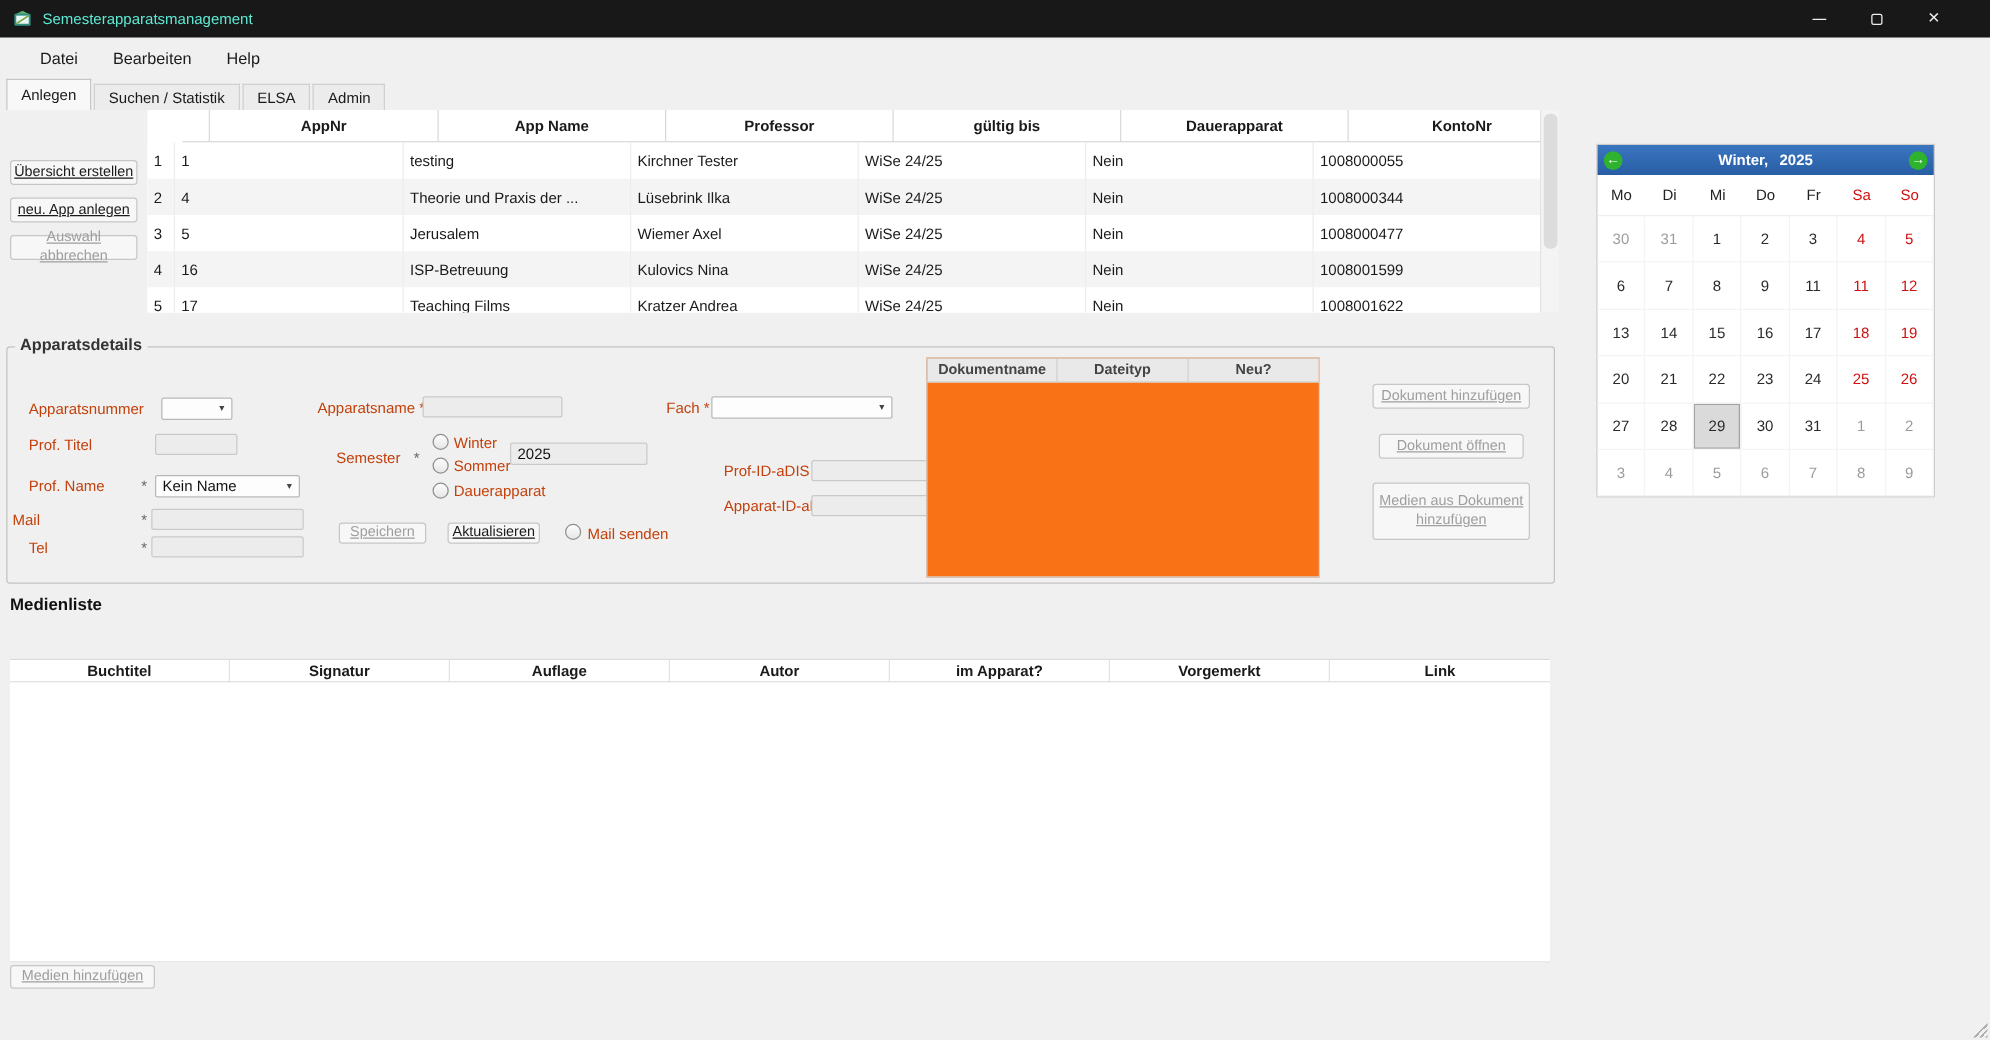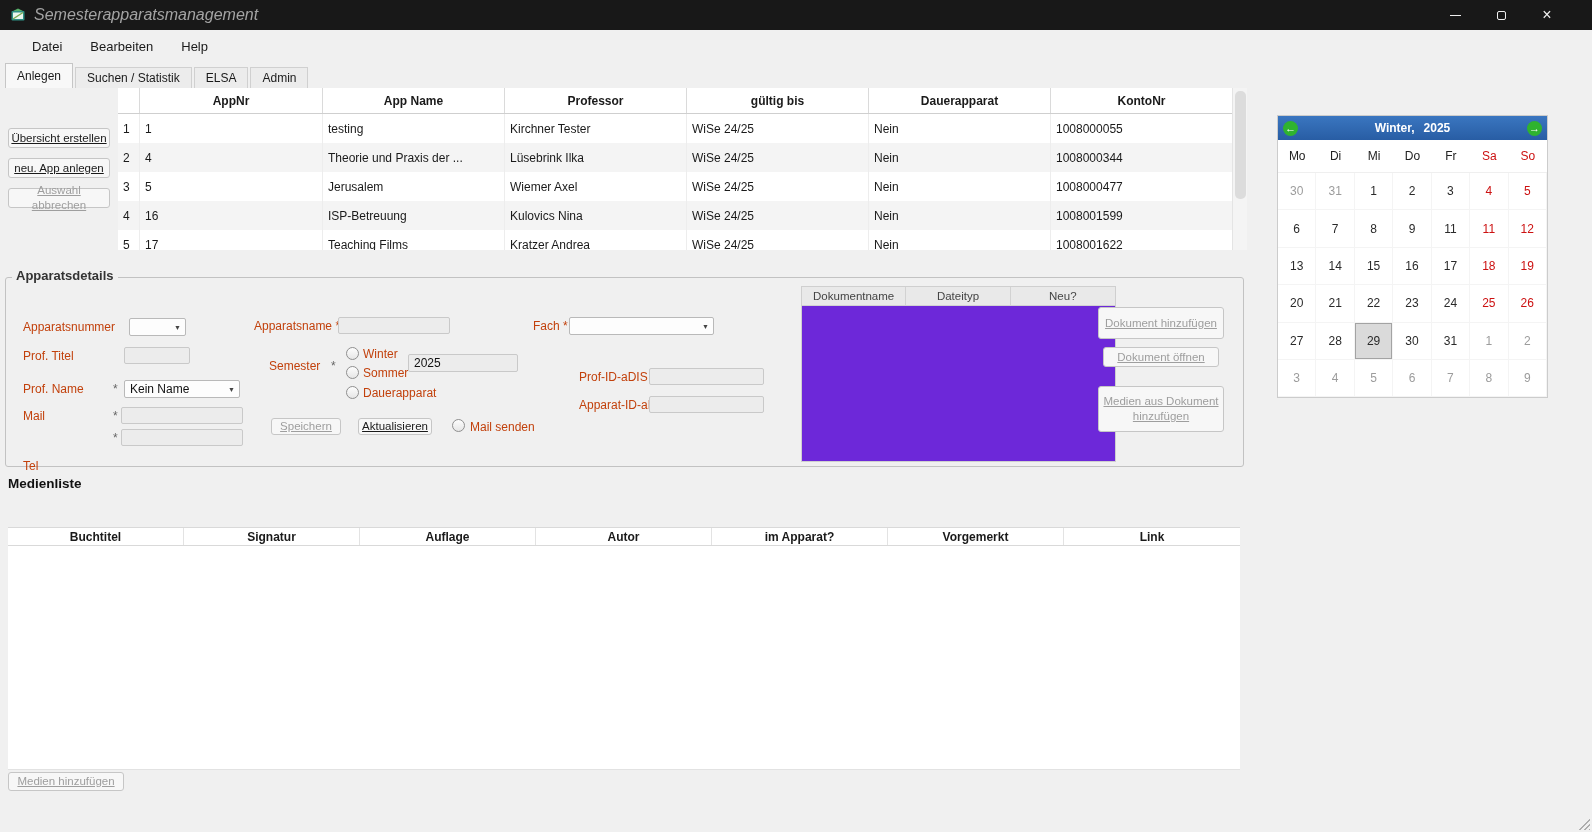--- a/index.html
+++ b/index.html
@@ -2,21 +2,21 @@
 <html><head>
 <meta charset="utf-8">
 <style>
   *{margin:0;padding:0;box-sizing:border-box;}
   html,body{width:1592px;height:832px;}
   body{position:relative;font-family:"Liberation Sans",sans-serif;background:#f0f0f0;overflow:hidden;color:#1a1a1a;}
 
   
   .titlebar{position:absolute;left:0;top:0;right:0;height:30px;background:#181818;display:flex;align-items:center;}
   .tb-icon{margin-left:10px;width:16px;height:16px;flex:none;}
-  .tb-title{color:#a3a3a3;font-size:16px;margin-left:8px;font-style:italic;}
+  .tb-title{color:#5eead4;font-size:12px;margin-left:8px;}
   .tb-controls{position:absolute;top:0;right:22px;height:30px;display:flex;}
   .tb-btn{width:46px;display:flex;align-items:center;justify-content:center;color:#efefef;}
   .glyph-min{width:11px;height:1px;background:#efefef;}
   .glyph-max{width:9px;height:9px;border:1px solid #efefef;border-radius:2px;}
   .glyph-close{font-size:16px;line-height:1;}
 
   
   .menubar{position:absolute;top:30px;left:0;right:0;height:32px;display:flex;align-items:center;padding-left:18px;}
   .menu-item{font-size:13px;padding:7px 14px;}
 
@@ -24,21 +24,21 @@
   .tabstrip{position:absolute;top:62px;left:0;right:0;height:26px;display:flex;align-items:flex-end;padding-left:5px;}
   .tab{height:21px;display:flex;align-items:center;padding:0 11px;font-size:12px;background:#ececec;border:1px solid #d0d0d0;border-bottom:none;margin-right:2px;}
   .tab.active{height:25px;background:#f8f8f8;border-color:#c6c6c6;}
 
   
   .btn{position:absolute;display:flex;align-items:center;justify-content:center;background:#f7f7f7;border:1px solid #c6c6c6;border-radius:3px;font-size:11.5px;text-decoration:underline;color:#1a1a1a;text-align:center;line-height:1.3;}
   .btn.disabled{color:#9e9e9e;}
 
   
   .apps-table{position:absolute;left:118px;top:88px;width:1114px;height:162px;background:#fff;overflow:hidden;font-size:12px;}
-  .thead{display:flex;height:26px;border-bottom:1px solid #cfcfcf;background:#fff;}
+  .thead{display:flex;height:26px;border-bottom:1px solid #cfcfcf;background:#fff;margin-left:28px;}
   .th{display:flex;align-items:center;justify-content:center;font-weight:bold;border-right:1px solid #dadada;}
   .trow{display:flex;height:29px;background:#fff;}
   .tbody .trow:nth-child(even){background:#f4f4f4;}
   .td{display:flex;align-items:center;padding-left:5px;border-right:1px solid #ededed;overflow:hidden;white-space:nowrap;}
   .cw0{width:22px;flex:none;}
   .cw1{width:183px;flex:none;}
   .cw2,.cw3,.cw4,.cw5{width:182px;flex:none;}
   .cw6{width:181px;flex:none;border-right:none;}
   .vscroll{position:absolute;left:1232px;top:88px;width:15px;height:162px;background:#f4f4f4;border-left:1px solid #e4e4e4;}
   .vthumb{position:absolute;left:2px;top:3px;width:11px;height:108px;background:#dcdcdc;border-radius:5px;}
@@ -61,21 +61,21 @@
   .groupbox{position:absolute;left:5px;top:277px;width:1239px;height:190px;border:1px solid #c2c2c2;border-radius:3px;}
   .groupbox-title{position:absolute;top:-10px;left:6px;background:#f0f0f0;padding:0 4px;font-size:13px;font-weight:bold;color:#333;}
   .flabel{position:absolute;font-size:12px;color:#c2410c;white-space:nowrap;}
   .req{position:absolute;font-size:12px;color:#666;}
   .tfield{position:absolute;height:17px;background:#ececec;border:1px solid #c9c9c9;border-radius:2px;font-size:12px;display:flex;align-items:center;padding:0 5px;color:#111;}
   .combo{position:absolute;height:18px;background:#fdfdfd;border:1px solid #b9b9b9;border-radius:2px;display:flex;align-items:center;font-size:12px;padding-left:5px;color:#111;}
   .combo .arrow{margin-left:auto;width:15px;display:flex;align-items:center;justify-content:center;color:#444;font-size:7px;}
   .radio{position:absolute;width:13px;height:13px;border-radius:50%;border:1px solid #8f8f8f;background:linear-gradient(#fdfdfd,#e6e6e6);}
 
   
-  .doc-table{position:absolute;left:795px;top:8px;width:315px;height:176px;border:1px solid #cfcfcf;background:#6d28d9;}
+  .doc-table{position:absolute;left:735px;top:8px;width:315px;height:176px;border:1px solid #cfcfcf;background:#f97316;font-weight:bold;}
   .doc-head{display:flex;height:19px;background:#e9e9e9;border-bottom:1px solid #d2d2d2;}
   .doc-th{width:105px;display:flex;align-items:center;justify-content:center;font-size:11.5px;color:#444;border-right:1px solid #d2d2d2;}
   .doc-th:last-child{border-right:none;}
 
   
   .media-title{position:absolute;left:8px;top:476px;font-size:13.5px;font-weight:bold;color:#111;}
   .media-head{position:absolute;left:8px;top:527px;width:1232px;height:19px;display:flex;background:#fff;border-top:1px solid #d9d9d9;border-bottom:1px solid #d9d9d9;}
   .media-th{width:176px;flex:none;display:flex;align-items:center;justify-content:center;font-size:12px;font-weight:bold;border-right:1px solid #e3e3e3;}
   .media-th:last-child{border-right:none;}
   .media-body{position:absolute;left:8px;top:546px;width:1232px;height:224px;background:#fff;border-bottom:1px solid #e2e2e2;}
@@ -261,25 +261,25 @@
   <span class="flabel" style="left:17px;top:71px;">Prof. Titel</span>
   <div class="tfield" style="left:118px;top:69px;width:66px;"></div>
 
   <span class="flabel" style="left:17px;top:104px;">Prof. Name</span>
   <span class="req" style="left:107px;top:104px;">*</span>
   <div class="combo" style="left:118px;top:102px;width:116px;">
     <span>Kein Name</span>
     <span class="arrow">▼</span>
   </div>
 
-  <span class="flabel" style="left:17px;top:131px;">Mail</span>
+  <span class="flabel" style="left:4px;top:131px;">Mail</span>
   <span class="req" style="left:107px;top:131px;">*</span>
   <div class="tfield" style="left:115px;top:129px;width:122px;"></div>
 
-  <span class="flabel" style="left:17px;top:153px;margin-top:28px;">Tel</span>
+  <span class="flabel" style="left:17px;top:153px;">Tel</span>
   <span class="req" style="left:107px;top:153px;">*</span>
   <div class="tfield" style="left:115px;top:151px;width:122px;"></div>
 
   <span class="flabel" style="left:248px;top:41px;">Apparatsname *</span>
   <div class="tfield" style="left:332px;top:39px;width:112px;"></div>
 
   <span class="flabel" style="left:263px;top:81px;">Semester</span>
   <span class="req" style="left:325px;top:81px;">*</span>
 
   <span class="radio" style="left:340px;top:69px;"></span>
@@ -308,21 +308,21 @@
   <span class="flabel" style="left:464px;top:142px;">Mail senden</span>
 
   <div class="doc-table">
     <div class="doc-head">
       <span class="doc-th">Dokumentname</span>
       <span class="doc-th">Dateityp</span>
       <span class="doc-th">Neu?</span>
     </div>
   </div>
 
-  <div class="btn disabled" style="left:1092px;top:29px;width:126px;height:32px;">Dokument hinzufügen</div>
+  <div class="btn disabled" style="left:1092px;top:29px;width:126px;height:20px;">Dokument hinzufügen</div>
   <div class="btn disabled" style="left:1097px;top:69px;width:116px;height:20px;">Dokument öffnen</div>
   <div class="btn disabled" style="left:1092px;top:108px;width:126px;height:46px;padding:4px;">Medien aus Dokument hinzufügen</div>
 </div>
 
 <div class="media-title">Medienliste</div>
 <div class="media-head">
   <span class="media-th">Buchtitel</span>
   <span class="media-th">Signatur</span>
   <span class="media-th">Auflage</span>
   <span class="media-th">Autor</span>

